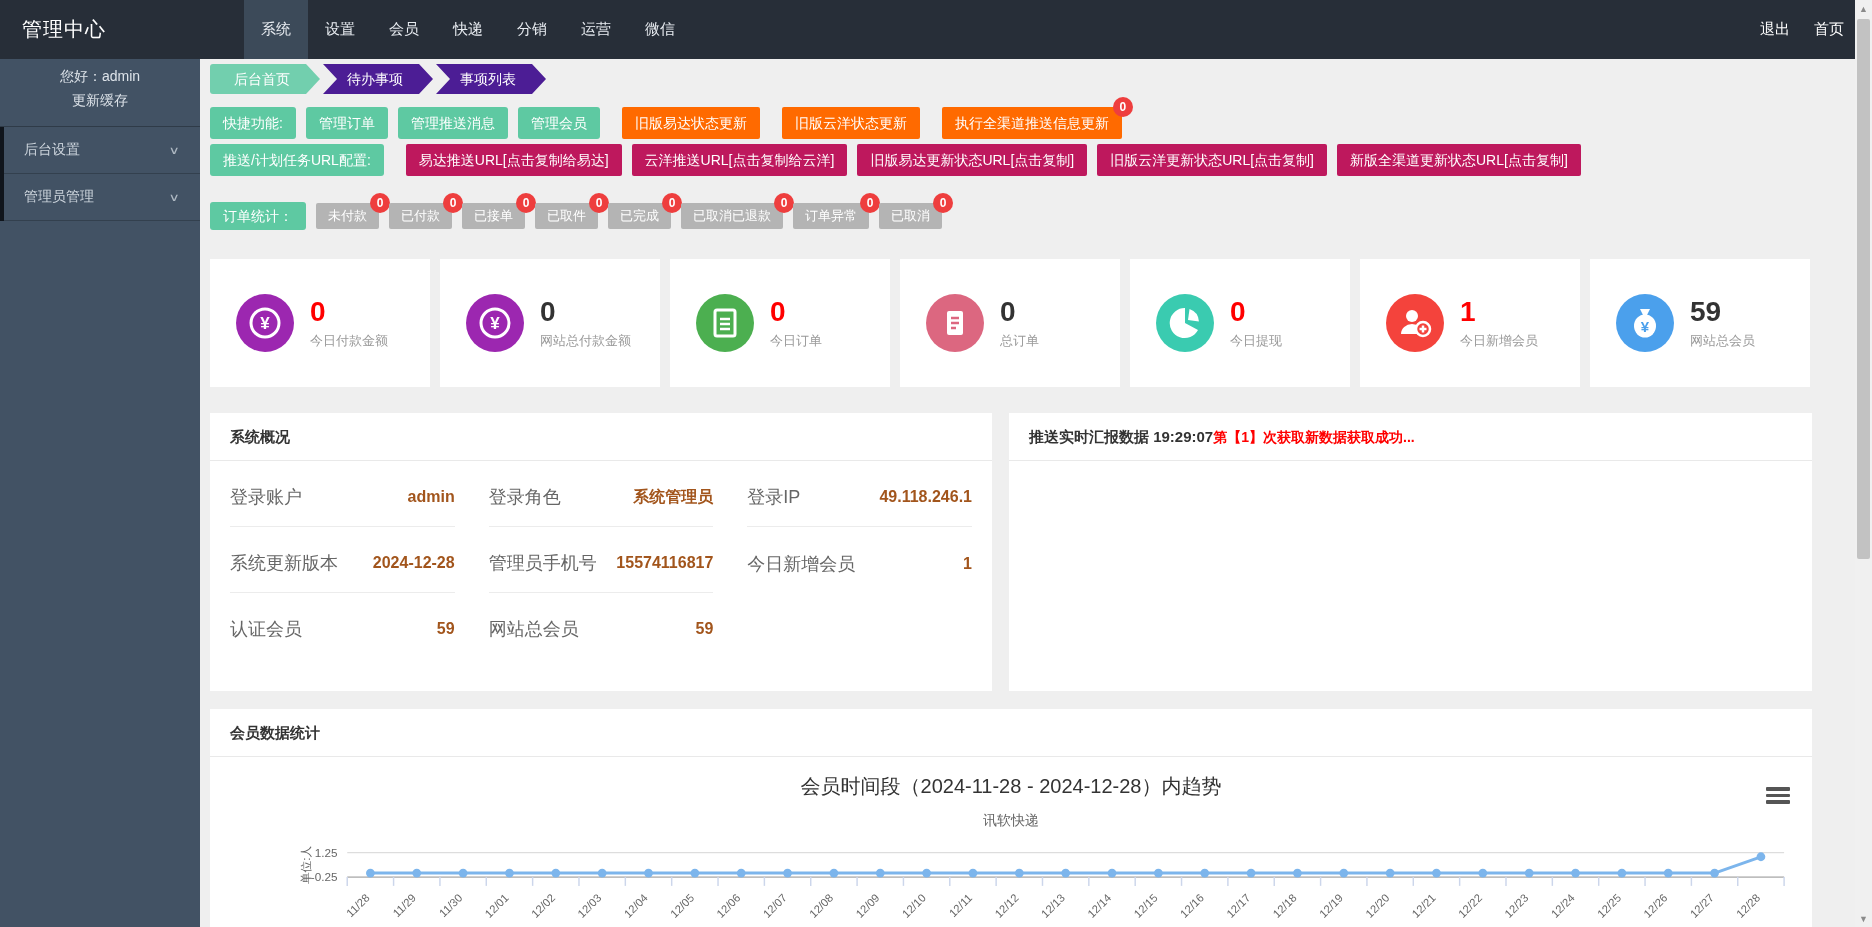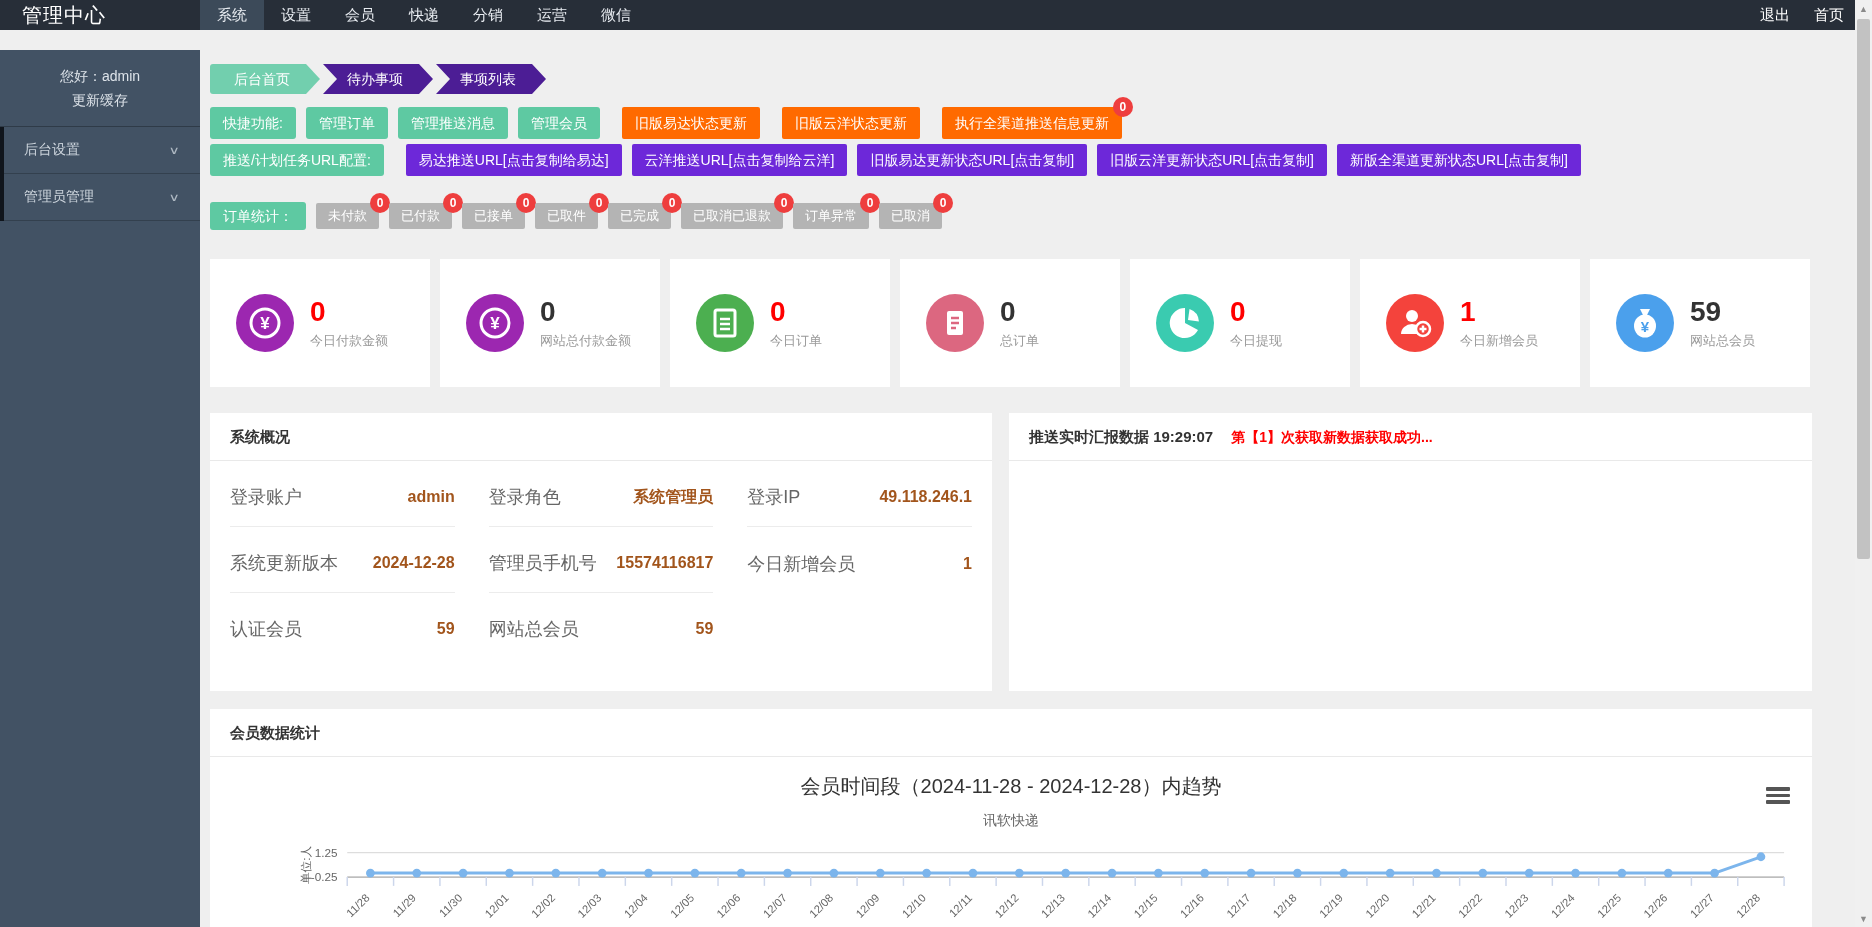--- a/index.html
+++ b/index.html
@@ -1,19 +1,19 @@
 <!DOCTYPE html>
 <html><head>
 <meta charset="utf-8">
 <style>
   * { margin:0; padding:0; box-sizing:border-box; }
   html,body { width:1872px; height:927px; overflow:hidden; font-family:"Liberation Sans","DejaVu Sans",sans-serif; background:#efefef; }
 
   
-  .navbar { position:absolute; top:0; left:0; width:1872px; height:30px; background:#272e38; display:flex; align-items:stretch; z-index:5; }
+  .navbar { position:absolute; top:0; left:0; width:1872px; height:59px; background:#272e38; display:flex; align-items:stretch; z-index:5;gap:44px; }
   .brand { width:200px; color:#fff; font-size:20px; display:flex; align-items:center; padding-left:22px; letter-spacing:1px; }
   .nav-items { display:flex; align-items:stretch; }
   .nav-item { color:#e8ecf1; font-size:15px; padding:0 17px; display:flex; align-items:center; cursor:pointer; }
   .nav-item.active { background:#3c4a59; }
   .nav-right { margin-left:auto; display:flex; align-items:center; padding-right:28px; gap:24px; }
   .nav-right .nav-link { color:#fff; font-size:15px; cursor:pointer; }
 
   
   .sidebar { position:absolute; top:50px; left:0; width:200px; height:884px; background:#425264; z-index:4; }
   .user-block { text-align:center; padding:18px 0 16px; color:#dde3e9; font-size:14px; border-bottom:1px solid rgba(0,0,0,.28); }
@@ -29,21 +29,21 @@
   .breadcrumb { display:flex; margin-bottom:13px; }
   .crumb { height:30px; line-height:30px; color:#fff; font-size:14px; background:#4c1d95; padding:0 30px 0 24px; margin-right:3px;
            clip-path:polygon(0 0, calc(100% - 14px) 0, 100% 50%, calc(100% - 14px) 100%, 0 100%, 14px 50%); cursor:pointer; }
   .crumb.first { clip-path:polygon(0 0, calc(100% - 14px) 0, 100% 50%, calc(100% - 14px) 100%, 0 100%); background:#72cfae; border-radius:3px 0 0 3px; }
 
   
   .btn-row { display:flex; align-items:center; margin-bottom:5px; }
   .btn { position:relative; height:32px; line-height:32px; padding:0 13px; border-radius:3px; color:#fff; font-size:14px; margin-right:10px; cursor:pointer; white-space:nowrap; }
   .btn-green { background:#5ec9a2; }
   .btn-orange { background:#ff6a00; border-radius:2px; }
-  .btn-blue { background:#6d28d9; border-radius:2px; }
+  .btn-blue { background:#be185d; border-radius:2px; }
   .label-chip { cursor:default; }
   .gap-left { margin-left:12px; }
   .order-row { margin-top:26px; margin-bottom:0; }
   .btn-gray { background:#b4b4b4; height:26px; line-height:26px; font-size:13px; padding:0 12px; border-radius:2px; }
   .order-label { height:28px; line-height:28px; font-size:14px; }
   .badge { position:absolute; top:-10px; right:-11px; min-width:20px; height:20px; border-radius:10px; background:#ee3e3e; color:#fff; font-size:12px; font-weight:bold; line-height:20px; text-align:center; padding:0 4px; }
 
   
   .cards { display:flex; gap:10px; margin-top:29px; }
   .card { width:220px; height:128px; background:#fff; display:flex; align-items:center; padding-left:26px; }
@@ -51,21 +51,21 @@
   .card .meta { margin-left:16px; }
   .card .val { font-size:28px; font-weight:bold; line-height:30px; }
   .card .lbl { font-size:13px; color:#999; margin-top:5px; }
 
   
   .panel-row { display:flex; gap:17px; margin-top:26px; }
   .panel { background:#fff; }
   .panel-head { padding:15px 20px 13px; font-size:15px; font-weight:bold; color:#333; border-bottom:1px solid #e9e9e9; }
   .sys-panel { width:782px; height:278px; }
   .push-panel { width:803px; height:278px; }
-  .push-head { display:flex; align-items:baseline; gap:18px; }
+  .push-head { display:flex; align-items:baseline; }
   .push-msg { color:#ff0000; font-size:14px; font-weight:bold; }
   .sys-grid { display:grid; grid-template-columns:1fr 1fr 1fr; column-gap:34px; padding:0 20px; }
   .sys-cell { display:flex; justify-content:space-between; align-items:center; padding:24px 0 17px; border-bottom:1px solid #ececec; }
   .sys-cell.last { border-bottom:none; }
   .sys-label { font-size:18px; color:#666; }
   .sys-value { font-size:16px; font-weight:bold; color:#a2551c; }
 
   
   .chart-panel { margin-top:18px; width:1602px; background:#fff; height:420px; position:relative; }
   .chart-area { position:relative; padding:0 20px; }

